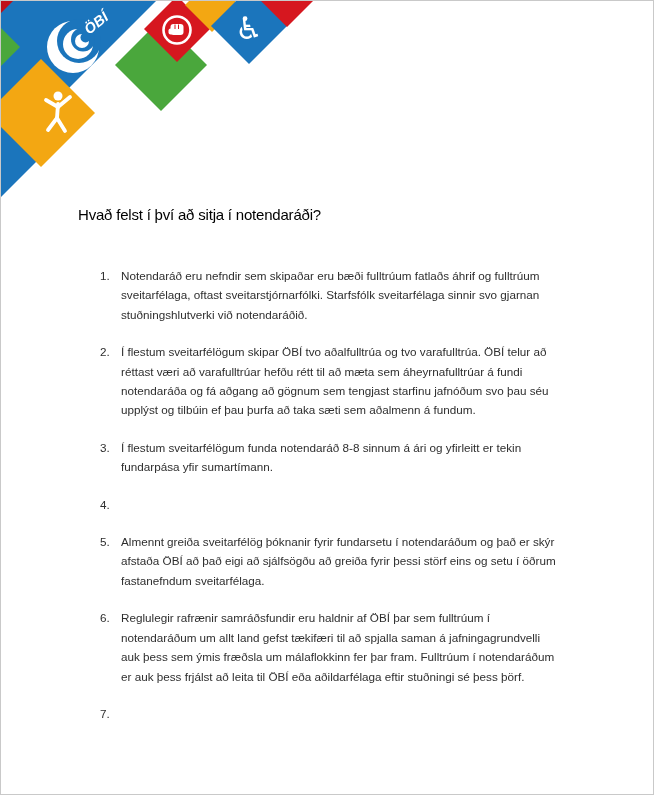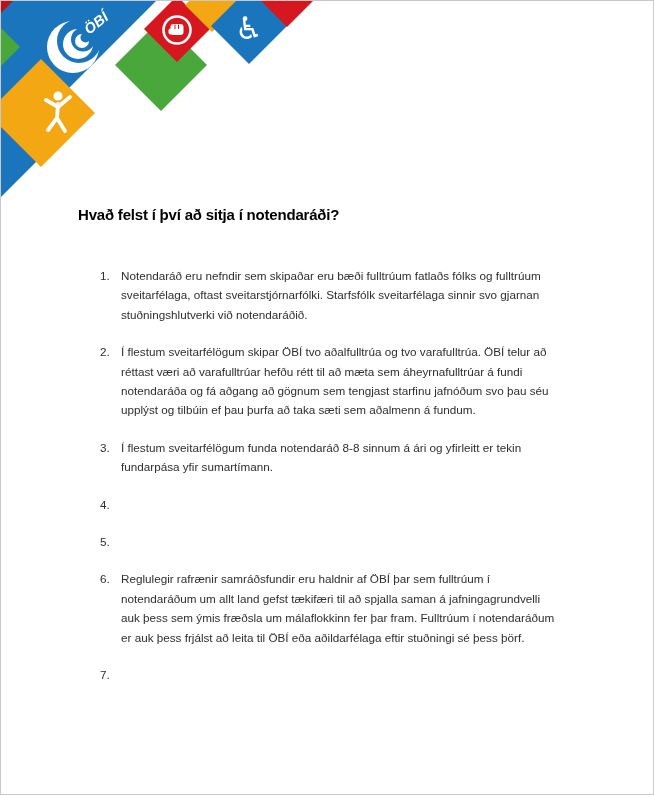--- a/index.html
+++ b/index.html
@@ -22,21 +22,21 @@
     pointer-events: none;
   }
   .content {
     position: absolute;
     top: 203px;
     left: 77px;
     width: 510px;
   }
   .heading {
     font-size: 15px;
-    font-weight: bold;
+    font-weight: normal;
     color: #000000;
     line-height: 22px;
     letter-spacing: -0.2px;
   }
   ol.items {
     list-style: none;
     margin: 40px 0 0 0;
     padding: 0 0 0 22px;
   }
   ol.items li {
@@ -116,41 +116,44 @@
       <line x1="56" y1="117" x2="64" y2="130"></line>
     </g>
   </svg>
 
   <div class="content">
     <div class="heading">Hvað felst í því að sitja í notendaráði?</div>
 
     <ol class="items">
       <li>
         <span class="num">1.</span>
-        <span class="txt">Notendaráð eru nefndir sem skipaðar eru bæði fulltrúum fatlaðs fólks og fulltrúum
+        <span class="txt">Notendaráð eru nefndir sem skipaðar eru bæði fulltrúum fatlaðs áhrif og fulltrúum
 sveitarfélaga, oftast sveitarstjórnarfólki. Starfsfólk sveitarfélaga sinnir svo gjarnan
 stuðningshlutverki við notendaráðið.</span>
       </li>
       <li>
         <span class="num">2.</span>
         <span class="txt">Í flestum sveitarfélögum skipar ÖBÍ tvo aðalfulltrúa og tvo varafulltrúa. ÖBÍ telur að
 réttast væri að varafulltrúar hefðu rétt til að mæta sem áheyrnafulltrúar á fundi
 notendaráða og fá aðgang að gögnum sem tengjast starfinu jafnóðum svo þau séu
 upplýst og tilbúin ef þau þurfa að taka sæti sem aðalmenn á fundum.</span>
       </li>
       <li>
         <span class="num">3.</span>
         <span class="txt">Í flestum sveitarfélögum funda notendaráð 8-8 sinnum á ári og yfirleitt er tekin
 fundarpása yfir sumartímann.</span>
       </li>
       <li>
         <span class="num">4.</span>
       </li>
       <li>
         <span class="num">5.</span>
+        <span class="txt">Almennt greiða sveitarfélög þóknanir fyrir fundarsetu í notendaráðum og það er skýr
+afstaða ÖBÍ að það eigi að sjálfsögðu að greiða fyrir þessi störf eins og setu í öðrum
+fastanefndum sveitarfélaga.</span>
       </li>
       <li>
         <span class="num">6.</span>
         <span class="txt">Reglulegir rafrænir samráðsfundir eru haldnir af ÖBÍ þar sem fulltrúum í
 notendaráðum um allt land gefst tækifæri til að spjalla saman á jafningagrundvelli
 auk þess sem ýmis fræðsla um málaflokkinn fer þar fram. Fulltrúum í notendaráðum
 er auk þess frjálst að leita til ÖBÍ eða aðildarfélaga eftir stuðningi sé þess þörf.</span>
       </li>
       <li>
         <span class="num">7.</span>

